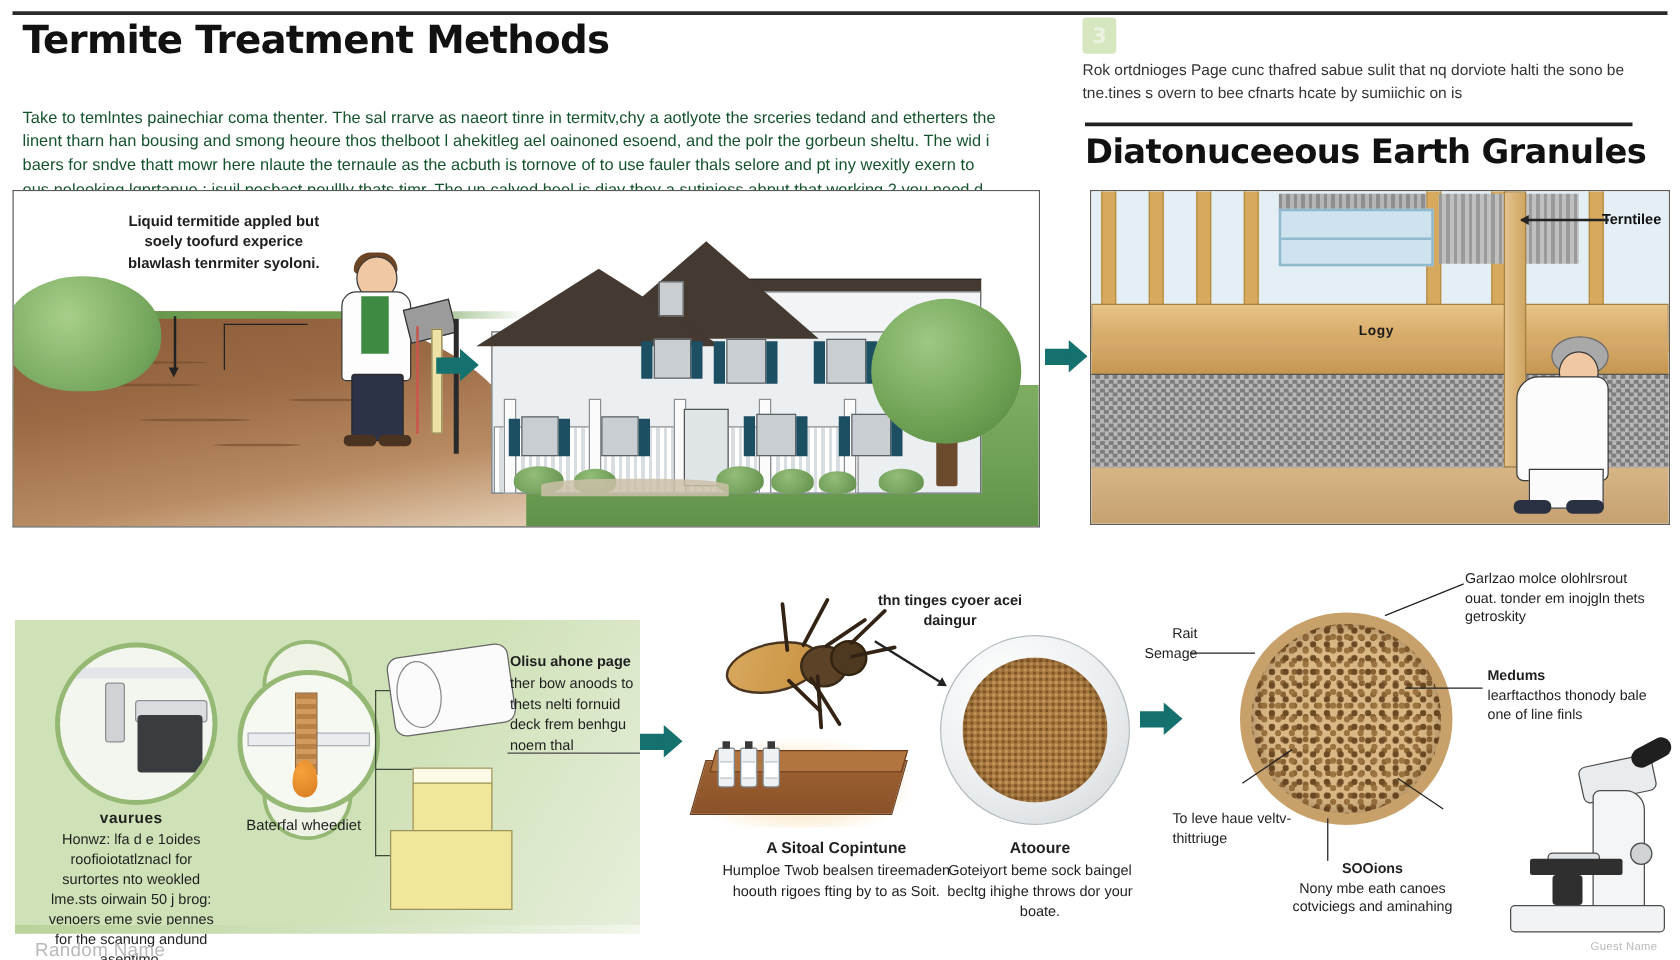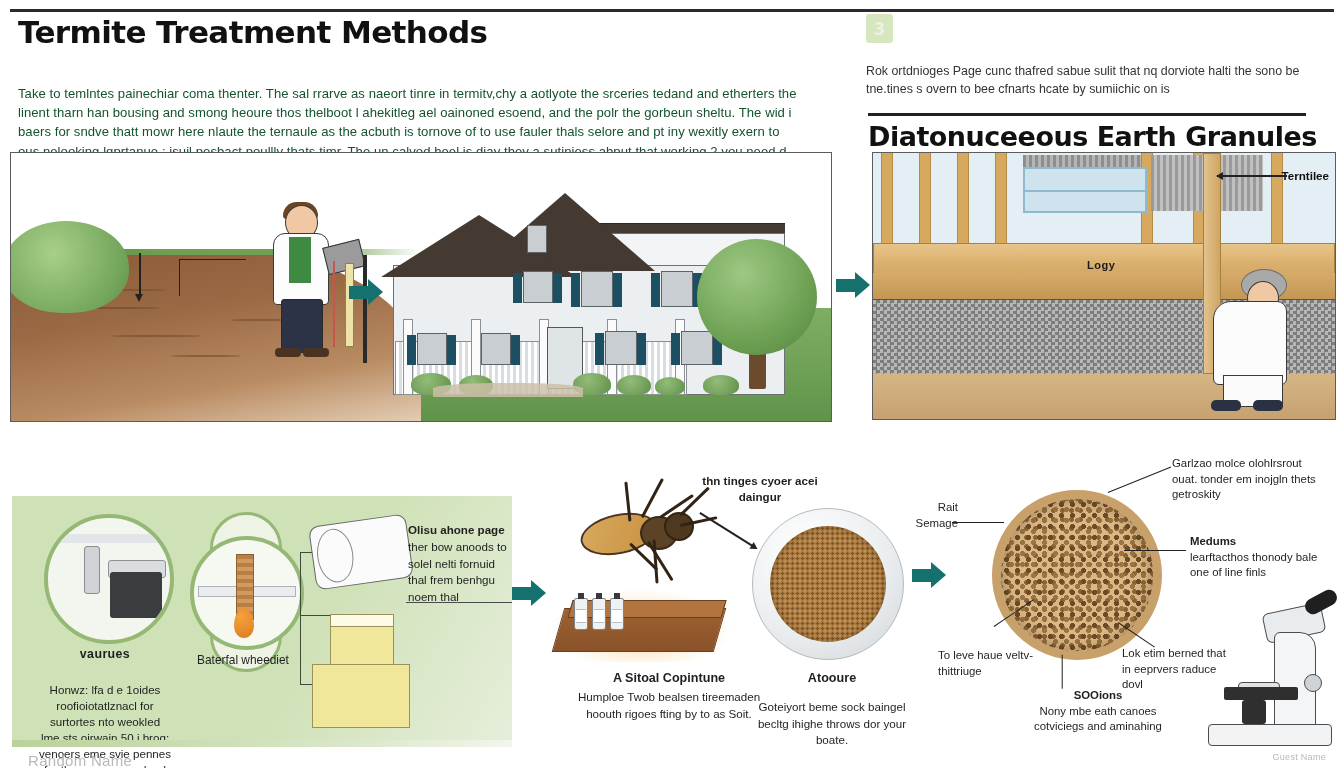--- a/index.html
+++ b/index.html
@@ -11,21 +11,21 @@
   
   .hdr-left{position:absolute;left:18px;top:16px;width:780px;}
   .maintitle{font-family:"DejaVu Sans",sans-serif;font-weight:bold;font-size:31px;letter-spacing:-.6px;
              color:#111;margin:0 0 9px 0;line-height:1.05;}
   .bodytext{font-size:13.1px;line-height:19.4px;color:#14532d;letter-spacing:.05px;margin-top:35px;}
 
   .hdr-right{position:absolute;left:866px;top:14px;width:460px;}
   .numbadge{width:27px;height:29px;background:#cfe2b4;border-radius:3px;color:#e8f0dd;
             font-family:"DejaVu Sans",sans-serif;font-weight:bold;font-size:17px;
             display:flex;align-items:center;justify-content:center;opacity:.85;}
-  .hdr-right-text{margin-top:19px;font-size:12.4px;line-height:18px;color:#333;}
+  .hdr-right-text{margin-top:4px;font-size:12.4px;line-height:18px;color:#333;}
   .sec-rule{width:438px;height:3px;background:#222;margin:15px 0 7px 2px;}
   .sectitle{font-family:"DejaVu Sans",sans-serif;font-weight:bold;font-size:27px;color:#111;
             letter-spacing:-.5px;margin:0 0 0 2px;line-height:1.05;}
 
   
   .panel{position:absolute;border:1.5px solid #5c5c5c;overflow:hidden;background:#fff;}
   #panelA{left:10px;top:152px;width:820px;height:268px;}
   #panelB{left:872px;top:152px;width:462px;height:266px;}
 
   .sky{position:absolute;left:0;top:0;right:0;height:58%;background:#ffffff;}
@@ -146,21 +146,21 @@
         background:linear-gradient(120deg,#cfe1b6 0%,#cfe1b6 58%,#e6eedb 100%);}
   .circle1{position:absolute;left:32px;top:18px;width:122px;height:122px;border-radius:50%;
         background:#f3f6ee;border:4px solid #95b874;overflow:hidden;}
   .faucet{position:absolute;left:36px;top:28px;width:14px;height:46px;background:#cfd3d6;
         border:1.2px solid #8a8e91;border-radius:3px;}
   .sinkcab{position:absolute;left:62px;top:54px;width:52px;height:46px;background:#3a3d40;border-radius:3px;}
   .sinkbowl{position:absolute;left:60px;top:42px;width:56px;height:16px;background:#dadde0;
         border:1.2px solid #8e9295;border-radius:3px;}
   .sinktop{position:absolute;left:6px;top:16px;right:6px;height:9px;background:#e3e6e9;border-radius:4px;}
   .cap1{position:absolute;left:24px;top:150px;width:138px;text-align:center;font-size:11.6px;line-height:16px;color:#1f1f1f;}
-  .cap1 b{display:block;font-size:12.4px;margin-bottom:20px;letter-spacing:.4px;}
+  .cap1 b{display:block;font-size:12.4px;margin-bottom:2px;letter-spacing:.4px;}
   .circle2{position:absolute;left:178px;top:40px;width:106px;height:106px;border-radius:50%;
         background:#f6f8f2;border:4px solid #95b874;}
   .circle2s{position:absolute;border-radius:50%;background:#eef3e6;border:3px solid #95b874;}
   .pipe{position:absolute;left:42px;top:14px;width:16px;height:64px;
         background:repeating-linear-gradient(180deg,#b98045 0 4px,#d29a5c 4px 8px);border:1px solid #8d5f31;}
   .drop{position:absolute;left:40px;top:68px;width:20px;height:30px;border-radius:50% 50% 50% 50%/60% 60% 40% 40%;
         background:radial-gradient(circle at 35% 30%,#f6a23c,#d97b20);}
   .hbar{position:absolute;left:4px;top:46px;right:4px;height:9px;background:#e9edf0;border:1px solid #aeb3b7;}
   .cap2{position:absolute;left:168px;top:156px;width:126px;text-align:center;font-size:11.9px;line-height:16px;color:#1f1f1f;}
   .roll{position:absolute;left:300px;top:24px;width:96px;height:62px;background:#fbfbfb;
@@ -207,21 +207,21 @@
 
   .dish{position:absolute;left:752px;top:508px;width:150px;height:150px;border-radius:50%;
         background:radial-gradient(circle at 35% 28%,#ffffff,#e9ecee 60%,#cfd4d7);
         border:1.5px solid #b4bbbf;display:flex;align-items:center;justify-content:center;}
   .dishIn{width:116px;height:116px;border-radius:50%;
         background:#a9793f;
         background-image:radial-gradient(#7d5427 1.1px,transparent 1.2px),radial-gradient(#c79a5e 1.1px,transparent 1.2px);
         background-size:5px 5px,5px 5px;background-position:0 0,2.5px 2.5px;
         box-shadow:inset 0 0 10px rgba(80,50,20,.5);}
   .capB{position:absolute;left:742px;top:670px;width:180px;text-align:center;font-size:11.6px;line-height:16.4px;color:#1f1f1f;}
-  .capB b{display:block;font-size:12.6px;margin-bottom:13px;}
+  .capB b{display:block;font-size:12.6px;margin-bottom:3px;}
 
   
   .gran{position:absolute;left:992px;top:490px;width:170px;height:170px;border-radius:50%;
         background:#d9b885;border:9px solid #c8a06a;box-sizing:border-box;
         background-image:radial-gradient(#6d4a26 2.6px,transparent 2.8px),radial-gradient(#9b7340 2.4px,transparent 2.6px),radial-gradient(#8a6334 2.2px,transparent 2.4px);
         background-size:11px 11px,11px 11px,9px 9px;background-position:0 0,5px 5px,3px 7px;
         box-shadow:inset 0 0 14px rgba(70,45,18,.45);}
   .lbl{position:absolute;font-size:11.4px;line-height:15.6px;color:#1f1f1f;}
   .lbl b{display:block;}
   .lead{position:absolute;height:1.4px;background:#222;transform-origin:left center;}
@@ -269,20 +269,21 @@
     <div class="lawn"></div>
     <div class="soilmound">
       <div class="soilline" style="left:26px;top:40px;width:150px;"></div>
       <div class="soilline" style="left:60px;top:58px;width:110px;"></div>
       <div class="soilline" style="left:120px;top:86px;width:90px;"></div>
       <div class="soilline" style="left:180px;top:106px;width:70px;"></div>
       <div class="soilline" style="left:240px;top:70px;width:60px;"></div>
     </div>
     <div class="bushL"></div>
 
+    <div class="callout">Liquid termitide appled but soely toofurd experice blawlash tenrmiter syoloni.</div>
     <div class="arrowdown" style="left:128px;top:100px;height:42px;"></div>
     <div class="elbow" style="left:168px;top:106px;width:66px;height:36px;"></div>
 
     <div class="sciA">
       <div class="hairA"></div>
       <div class="headA"></div>
       <div class="coat"></div>
       <div class="shirt"></div>
       <div class="legsA"></div>
       <div class="shoeA" style="left:16px;"></div>
@@ -415,21 +416,21 @@
       <div class="drop"></div>
     </div>
     <div class="cap2">Baterfal wheediet</div>
 
     <div class="conn" style="left:288px;top:56px;width:52px;height:62px;"></div>
     <div class="conn" style="left:288px;top:118px;width:52px;height:70px;border-top:none;border-bottom:1.4px solid #3e4a3a;"></div>
 
     <div class="roll"></div>
     <div class="txtR1">
       <b>Olisu ahone page</b>
-      <span>ther bow anoods to solel nelti fornuid thal frem benhgu noem thal</span>
+      <span>ther bow anoods to thets nelti fornuid deck frem benhgu noem thal</span>
     </div>
     <div class="divR"></div>
     <div class="boxlid"></div>
     <div class="box1"></div>
     <div class="box2"></div>
   </div>
 
   <div class="tarrow" style="left:512px;top:580px;width:36px;height:27px;">
     <div class="sh"></div>
       <div class="hd"></div>
@@ -499,21 +500,20 @@
 
   <div class="lbl" style="left:938px;top:648px;width:108px;">To leve haue veltv-thittriuge</div>
   <div class="lead" style="left:994px;top:626px;width:48px;transform:rotate(-34deg);"></div>
 
   <div class="lbl" style="left:1024px;top:688px;width:148px;text-align:center;">
     <b>SOOions</b>
     <span>Nony mbe eath canoes cotviciegs and aminahing</span>
   </div>
   <div class="lead" style="left:1062px;top:654px;width:34px;transform:rotate(90deg);transform-origin:left center;"></div>
 
-  <div class="lbl" style="left:1122px;top:646px;width:110px;">Lok etim berned that in eeprvers raduce dovl</div>
   <div class="lead" style="left:1118px;top:622px;width:44px;transform:rotate(34deg);"></div>
 
   <div class="micro">
     <div class="mhead"></div>
     <div class="meye"></div>
     <div class="marm"></div>
     <div class="mknob"></div>
     <div class="mturret"></div>
     <div class="mlens"></div>
     <div class="mstage"></div>

